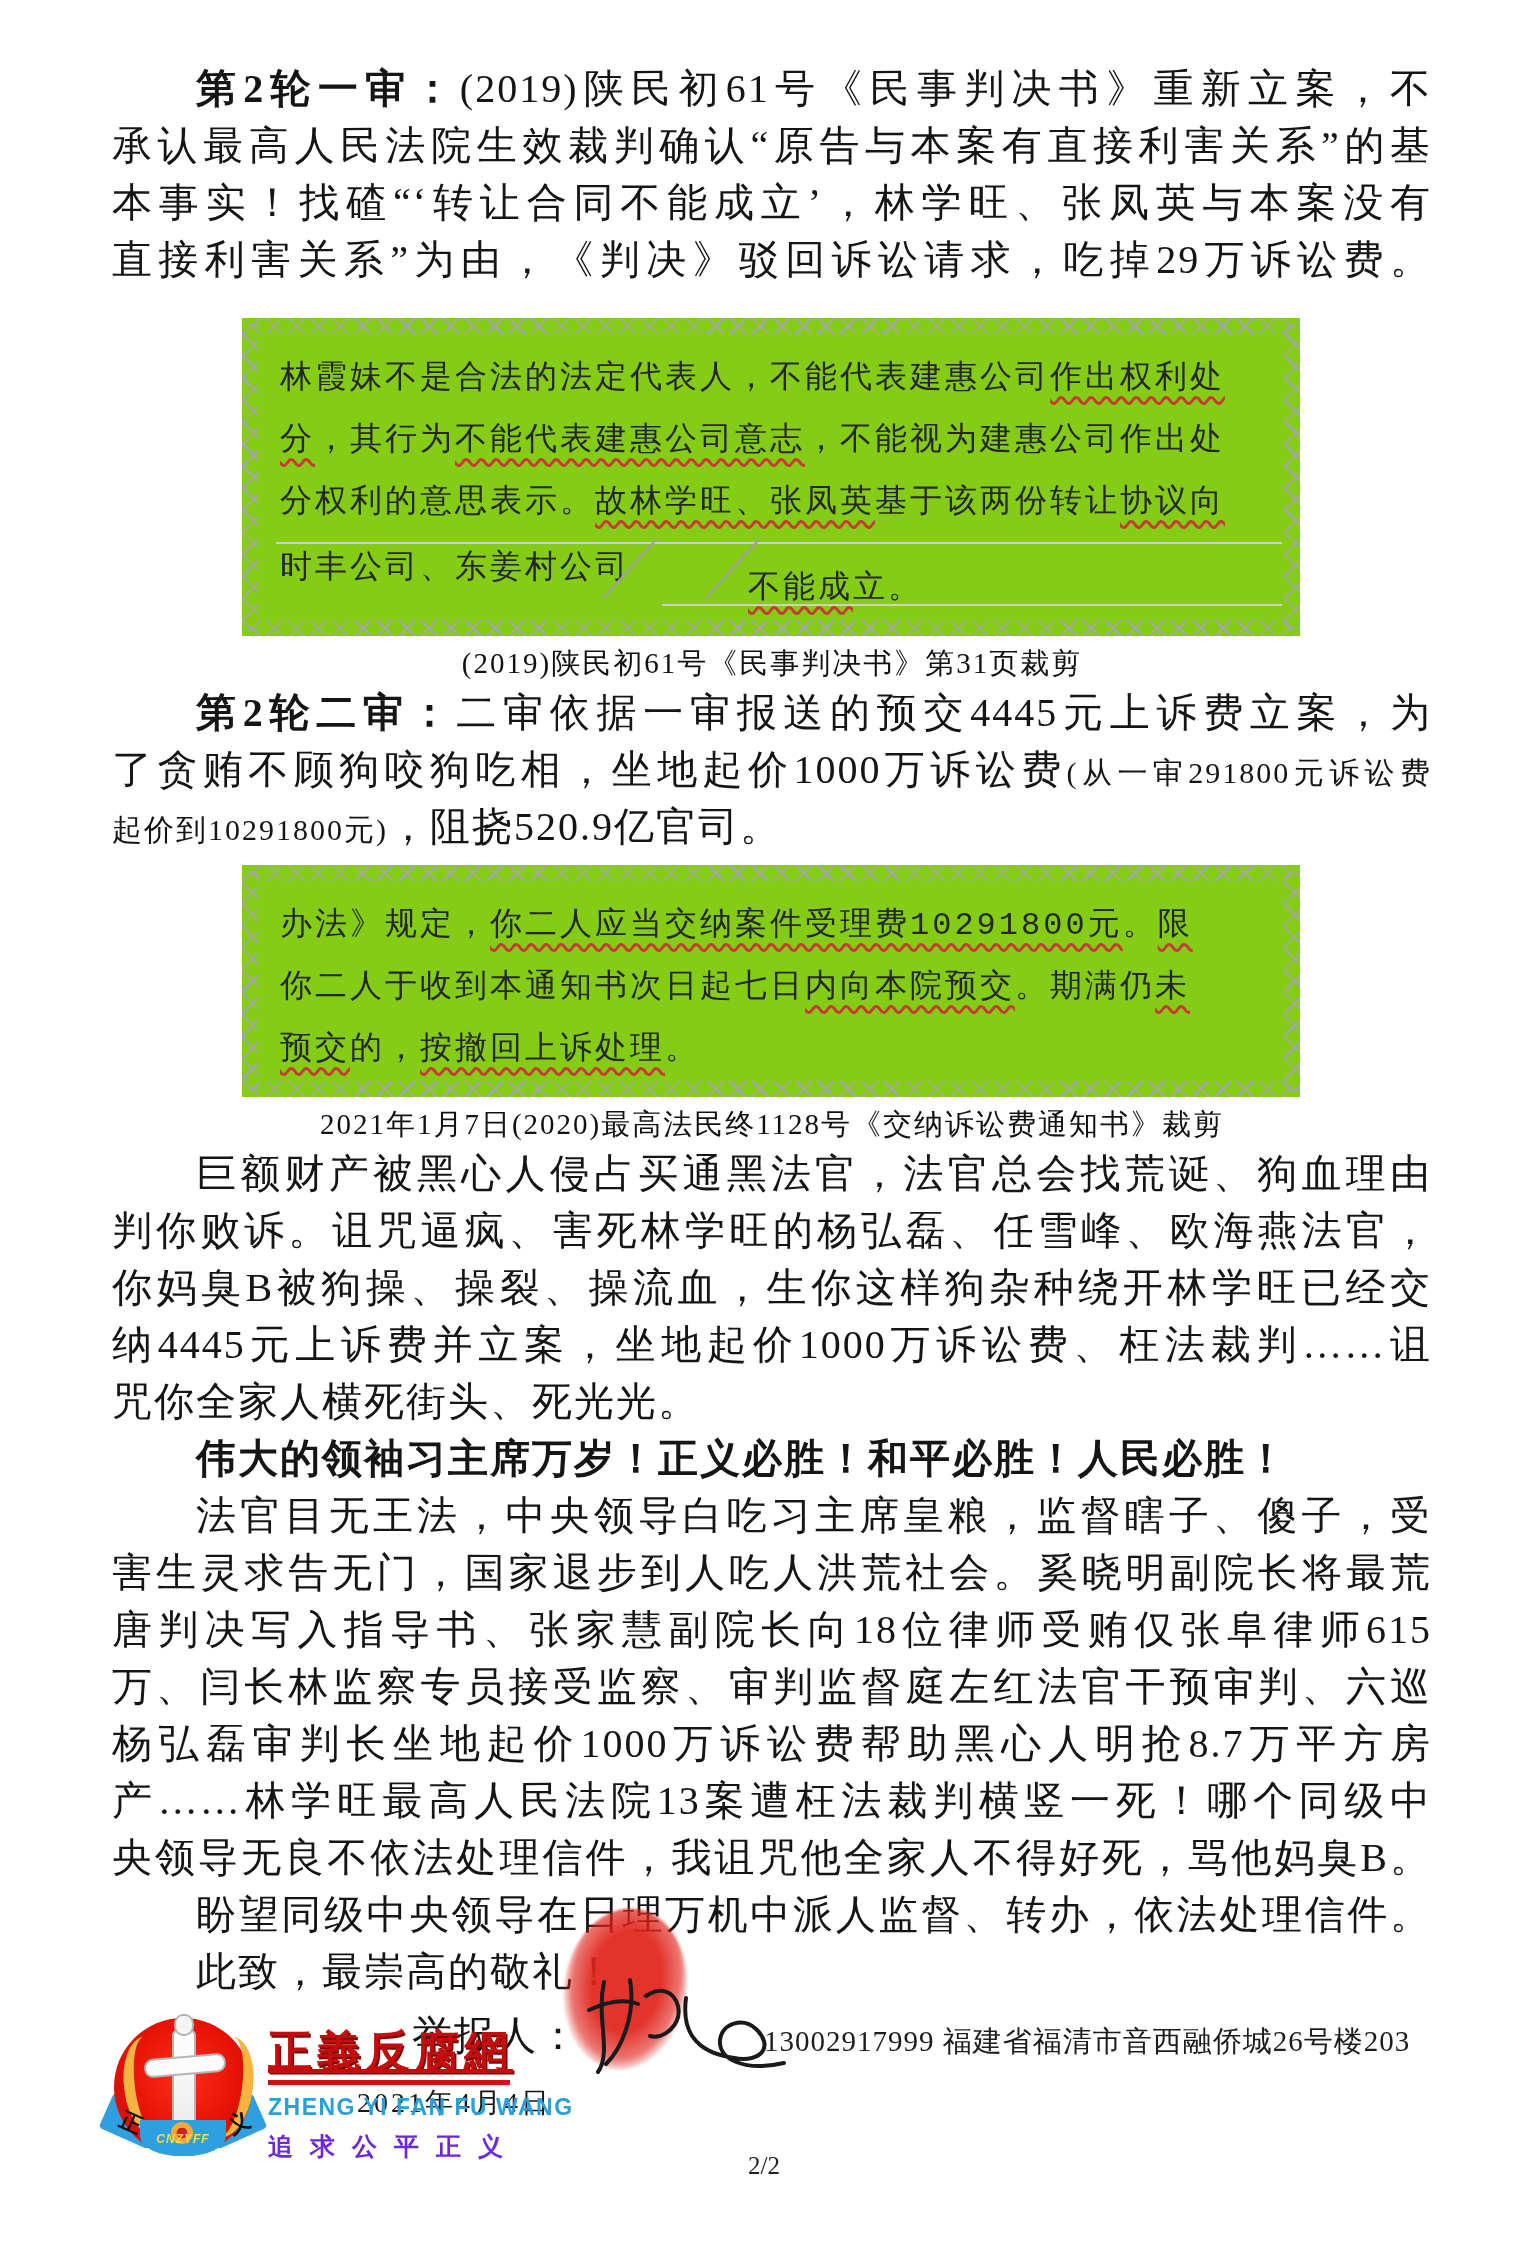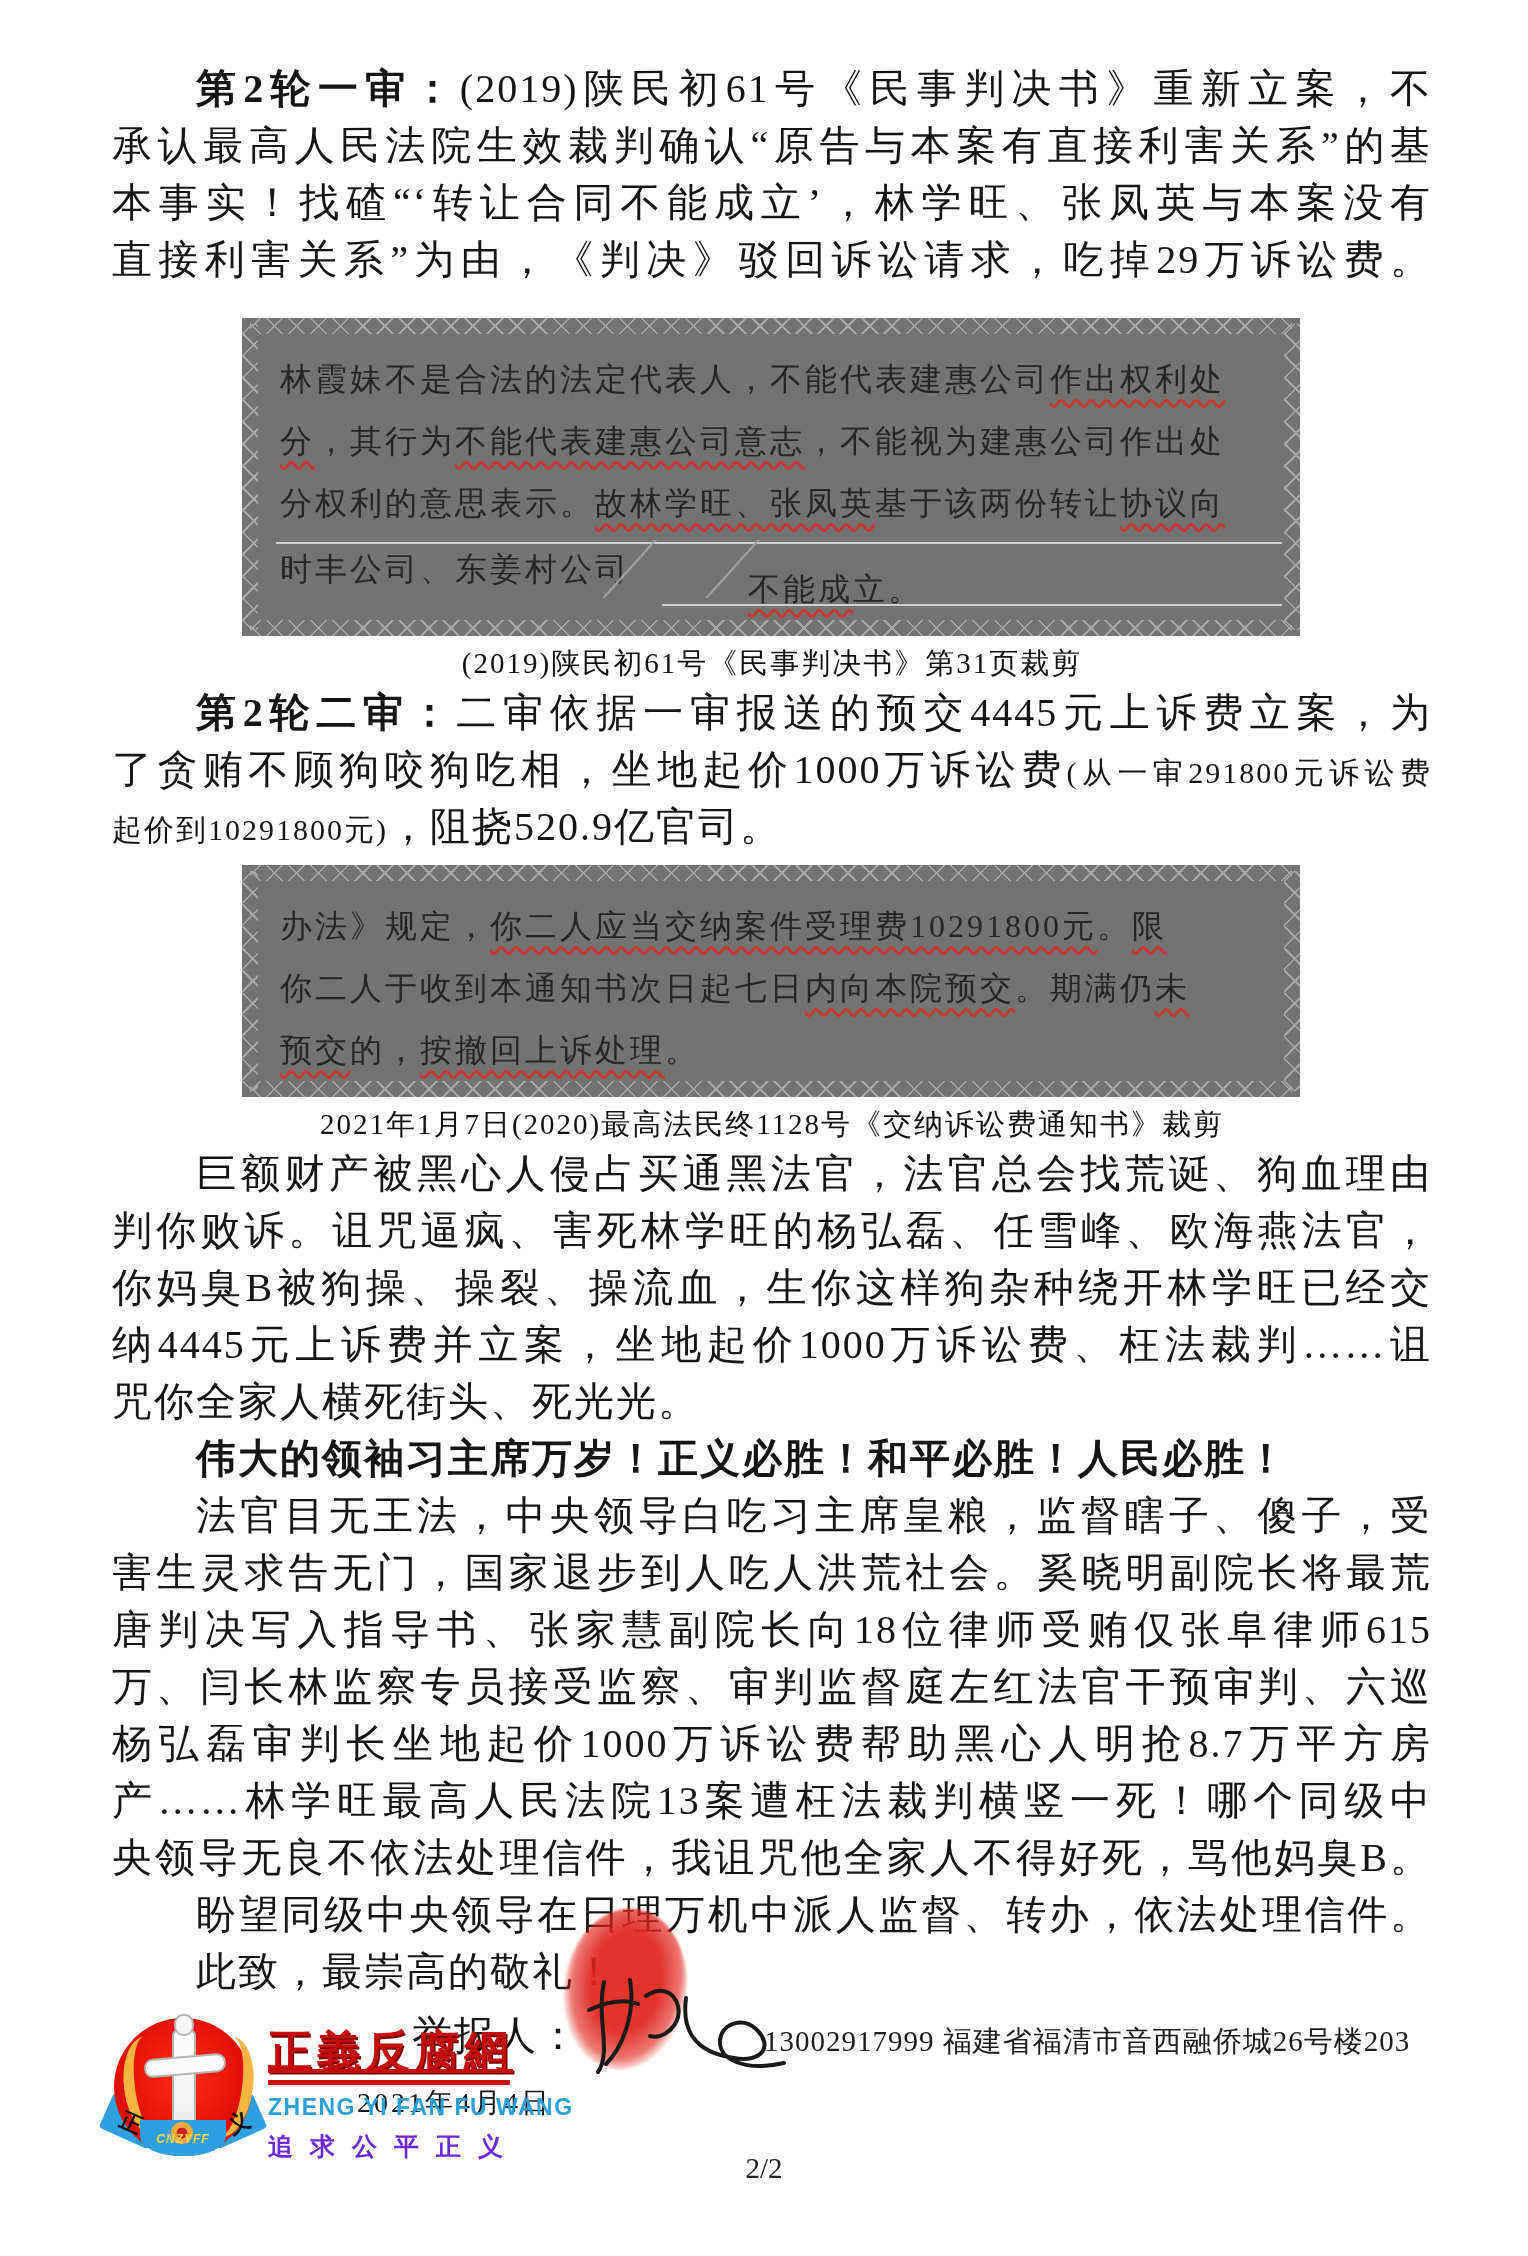--- a/index.html
+++ b/index.html
@@ -7,21 +7,21 @@
         font-family:"Liberation Serif","DejaVu Serif",serif;color:#151515;overflow:hidden;}
   .content{position:absolute;left:112px;top:60px;width:1320px;}
   .bline{font-size:40px;line-height:57px;height:57px;letter-spacing:2px;
          text-align:justify;text-align-last:justify;overflow:hidden;}
   .bline.short{text-align-last:left;}
   .indent{padding-left:84px;}
   .b{font-weight:bold;}
   .sm{font-size:30px;}
   
   .scan{position:relative;margin-left:130px;width:1058px;box-sizing:border-box;
-        padding:30px 40px 16px 38px;background:#737373;}
+        padding:30px 40px 16px 38px;background:#84cc16;font-family:Liberation Mono, monospace;}
   .scan1{margin-top:30px;}
   .scan2{margin-top:10px;}
   .stxt{font-size:32px;line-height:62px;letter-spacing:3px;color:#262626;}
   .wavy{text-decoration:underline;text-decoration-style:wavy;text-decoration-color:#c93a35;
         text-decoration-thickness:2.5px;text-underline-offset:9px;}
   .zz{position:absolute;
       background-image:
         repeating-linear-gradient(45deg,transparent 0 6.5px,#a6a6a6 6.5px 8.3px,transparent 8.3px 15.6px),
         repeating-linear-gradient(135deg,transparent 0 6.5px,#a6a6a6 6.5px 8.3px,transparent 8.3px 15.6px);}
   .zzt{top:0;left:8px;right:8px;height:16px;}
@@ -71,21 +71,21 @@
   .fx-char-r{left:228px;top:2108px;transform:rotate(-24deg);}
   .fx-code{left:140px;top:2132px;width:86px;text-align:center;font-size:12px;font-weight:bold;font-style:italic;
         color:#ffd94a;letter-spacing:1px;font-family:"Liberation Sans",sans-serif;}
   .site-cn{left:268px;top:2022px;font-size:44px;font-weight:bold;color:#c40d0d;letter-spacing:5px;
         font-family:"DejaVu Serif","Liberation Serif",serif;text-shadow:1.5px 1.5px 0 #7d0404;text-decoration:underline;}
   .site-rule{left:268px;top:2080px;width:242px;height:5px;background:#d01111;}
   .site-en{left:268px;top:2094px;font-size:23px;font-weight:bold;color:#2a9fd8;letter-spacing:1.5px;
         font-family:"Liberation Sans",sans-serif;}
   .site-slogan{left:268px;top:2130px;font-size:25px;font-weight:bold;color:#6d28d9;letter-spacing:17px;
         font-family:"Liberation Sans",sans-serif;}
-  .pageno{left:0;right:0;top:2152px;text-align:center;font-size:29px;color:#222;}
+  .pageno{left:0;right:0;top:2152px;text-align:center;font-size:25px;color:#222;}
 </style>
 </head>
 <body>
 
 <div class="page">
   <div class="content">
 
     <div class="bline indent"><span class="b">第2轮一审：</span><span>(2019)陕民初61号《民事判决书》重新立案，不</span></div>
     <div class="bline">承认最高人民法院生效裁判确认“原告与本案有直接利害关系”的基</div>
     <div class="bline">本事实！找碴“‘转让合同不能成立’，林学旺、张凤英与本案没有</div>

